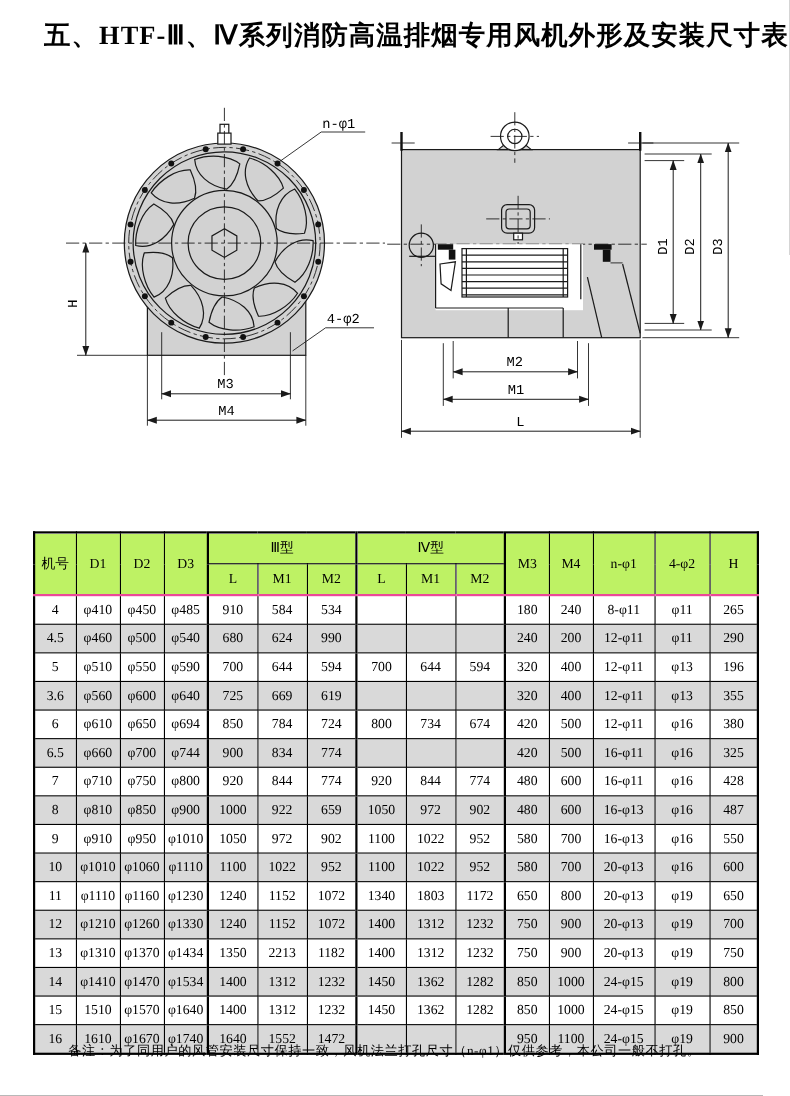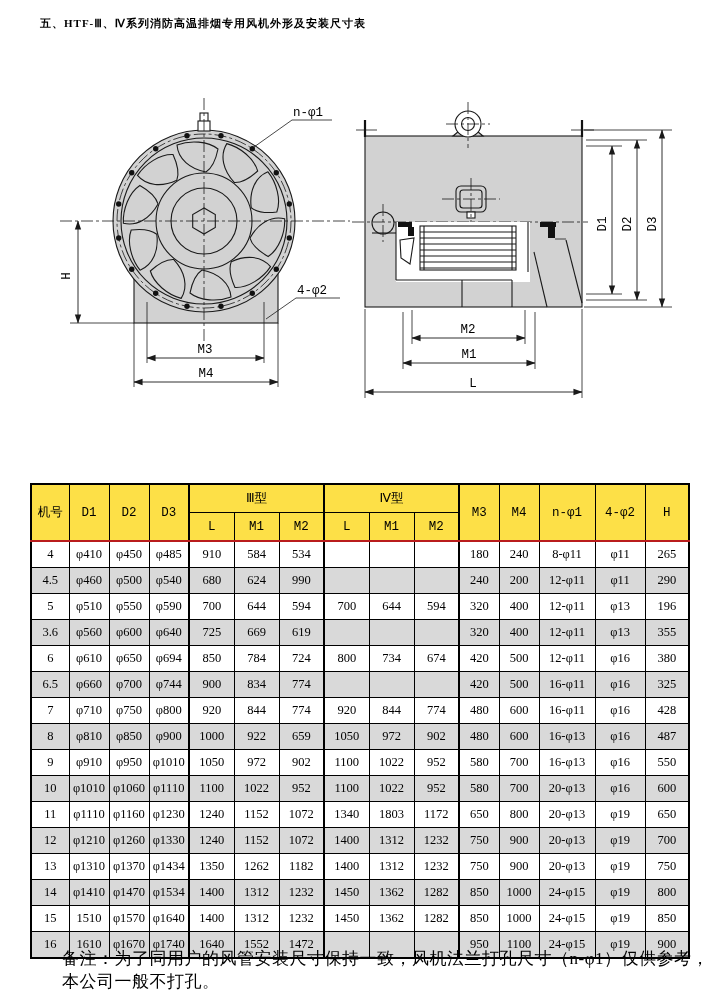--- a/index.html
+++ b/index.html
@@ -1,20 +1,20 @@
 <!DOCTYPE html>
 <html><head>
 <meta charset="utf-8">
 <style>
   html,body{margin:0;padding:0;background:#888;}
   .page{position:relative;width:718px;height:996px;background:#fff;margin:0 auto;
         font-family:"Liberation Serif",serif;color:#000;overflow:hidden;}
-  .title{position:absolute;left:40px;top:16px;font-size:11px;font-weight:bold;
+  .title{position:absolute;left:40px;top:16px;font-size:24px;font-weight:bold;
          letter-spacing:1px;white-space:nowrap;}
-  .note{position:absolute;left:62px;top:947px;font-size:17px;letter-spacing:0.5px;}
+  .note{position:absolute;left:62px;top:947px;font-size:12px;letter-spacing:0.5px;}
 
   
   svg.drawing{position:absolute;}
   svg.front{left:40px;top:90px;}
   svg.side{left:350px;top:90px;}
   svg .ln{stroke:#1a1a1a;stroke-width:1.1;fill:none;}
   svg .thin{stroke:#1a1a1a;stroke-width:0.8;fill:none;}
   svg .bold{stroke:#111;stroke-width:2.2;fill:none;}
   svg .fg{fill:#d2d2d2;}
   svg .fw{fill:#fff;}
@@ -24,26 +24,26 @@
   svg text{stroke:none;fill:#000;font-family:"Liberation Mono","DejaVu Sans Mono",monospace;
            font-size:12.5px;}
 
   
   .tablewrap{position:absolute;left:30px;top:483px;}
   table.spec{border-collapse:collapse;table-layout:fixed;width:658px;
              font-size:12.5px;}
   table.spec th,table.spec td{border:1px solid #000;text-align:center;vertical-align:middle;
              padding:0;font-weight:normal;background:#fff;overflow:hidden;white-space:nowrap;}
   table.spec{border:2px solid #000;}
-  table.spec th{background:#fde047;height:27px;}
+  table.spec th{background:#bef264;height:27px;}
   table.spec td{height:25px;}
   table.spec tr.stripe td{background:#d9d9d9;}
   table.spec td.empty{background:#fff;}
   table.spec .bl{border-left:2px solid #000;}
-  table.spec .hb{border-bottom:2px solid #b91c1c;font-family:Liberation Mono, monospace;}
+  table.spec .hb{border-bottom:2px solid #ec4899;}
 </style>
 </head>
 <body>
 
 <div class="page">
 
   <div class="title">五、HTF-Ⅲ、Ⅳ系列消防高温排烟专用风机外形及安装尺寸表</div>
 
   <svg class="drawing front" width="320" height="310" viewBox="0 0 320 310">
     <defs>
@@ -458,21 +458,21 @@
             <td>20-φ13</td>
             <td>φ19</td>
             <td>700</td>
           </tr>
           <tr>
             <td>13</td>
             <td>φ1310</td>
             <td>φ1370</td>
             <td>φ1434</td>
             <td class="bl">1350</td>
-            <td>1262</td>
+            <td>2213</td>
             <td>1182</td>
             <td class="bl">1400</td>
             <td>1312</td>
             <td>1232</td>
             <td class="bl">750</td>
             <td>900</td>
             <td>20-φ13</td>
             <td>φ19</td>
             <td>750</td>
           </tr>

